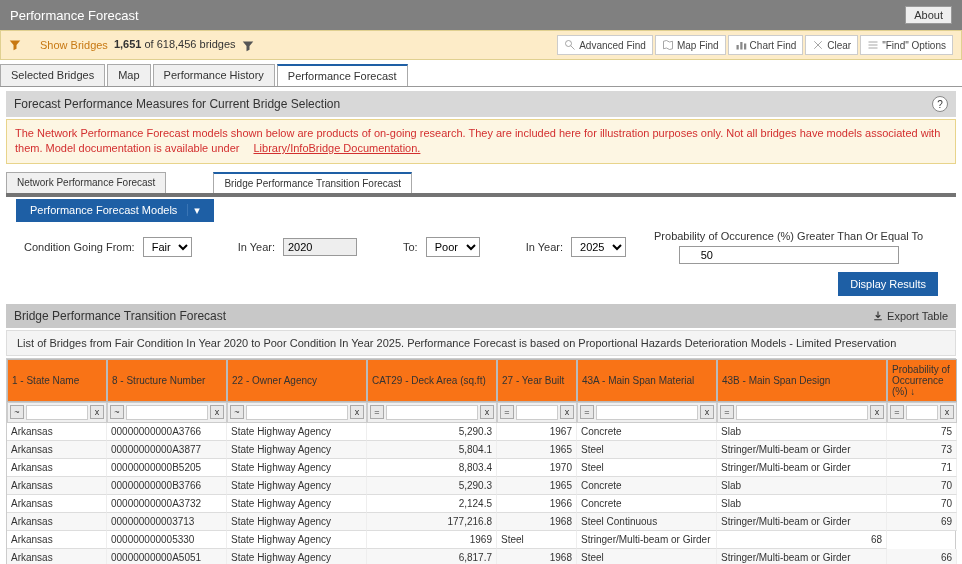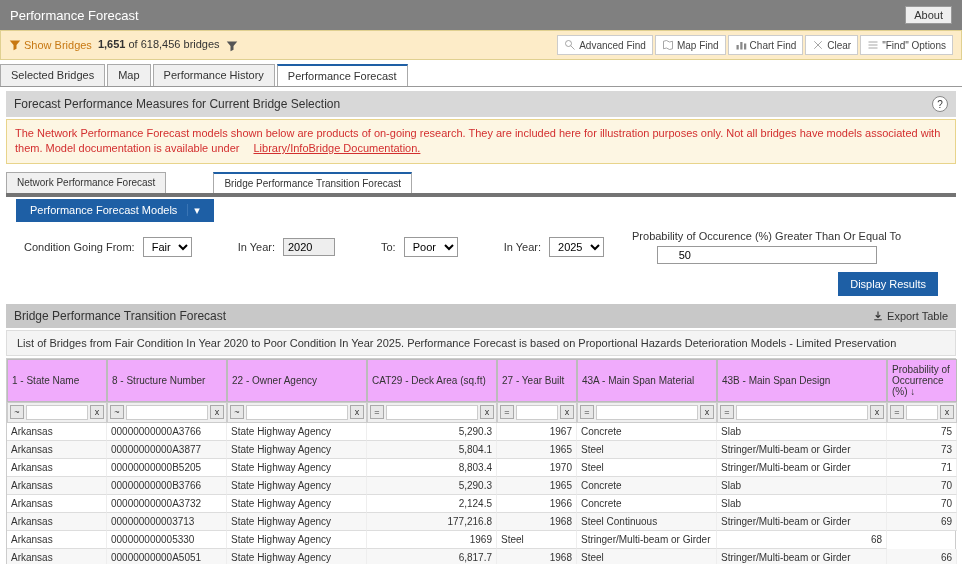--- a/index.html
+++ b/index.html
@@ -3,21 +3,21 @@
 <meta charset="utf-8">
 <style>
 * { box-sizing: border-box; margin: 0; padding: 0; }
 body { font-family: Arial, sans-serif; font-size: 11px; background: #fff; color: #333; }
 .app { width: 962px; margin: 0 auto; }
 .titlebar { background: #808080; color: #fff; padding: 6px 10px; display: flex; justify-content: space-between; align-items: center; }
 .titlebar .title { font-size: 13px; }
 .titlebar .about { background: #eee; color: #333; border: 1px solid #999; padding: 2px 8px; font-size: 11px; cursor: pointer; }
 .filterbar { background: #fdecc8; padding: 4px 8px; display: flex; align-items: center; border: 1px solid #e0d090; }
 .filterbar-left { display: flex; align-items: center; gap: 6px; }
-.show-bridges { color: #c77812; display: flex; align-items: center; gap: 3px; cursor: pointer; }
+.show-bridges { color: #c77812; display: flex; align-items: center; gap: 19px; cursor: pointer; }
 .filter-icon { width: 12px; height: 12px; }
 .count { font-weight: bold; }
 .filterbar-right { margin-left: auto; display: flex; gap: 2px; }
 .toolbar-btn { background: #fff; border: 1px solid #ccc; padding: 3px 6px; font-size: 10px; display: flex; align-items: center; gap: 3px; cursor: pointer; color: #444; }
 .toolbar-btn svg, .toolbar-btn .icon { width: 12px; height: 12px; }
 .maintabs { display: flex; border-bottom: 1px solid #999; margin-top: 4px; }
 .maintab { padding: 4px 10px; border: 1px solid #aaa; border-bottom: none; background: #f0f0f0; font-size: 11px; cursor: pointer; margin-right: 2px; }
 .maintab.active { background: #fff; border-top: 2px solid #1e5fa5; }
 .panel { margin: 4px 6px; }
 .section-header { background: #d8d8d8; padding: 5px 8px; display: flex; justify-content: space-between; align-items: center; font-size: 12px; }
@@ -34,21 +34,21 @@
 .ctrl-sel, .ctrl-inp { border: 1px solid #999; padding: 2px 4px; font-size: 11px; background: #fff; }
 .ctrl-inp.disabled { background: #eee; }
 .prob-block { display: flex; flex-direction: column; gap: 4px; margin-left: 20px; align-items: center; }
 .prob-block input { width: 220px; padding-left: 21px; }
 .display-btn { background: #1e5fa5; color: #fff; padding: 6px 12px; font-size: 11px; cursor: pointer; margin-left: auto; border: none; }
 .subsection-header { background: #c8c8c8; padding: 5px 8px; display: flex; justify-content: space-between; align-items: center; font-size: 12px; margin-top: 4px; }
 .export-link { display: flex; align-items: center; gap: 3px; cursor: pointer; font-size: 11px; color: #333; }
 .list-desc { padding: 6px 10px; font-size: 11px; background: #f4f4f4; border: 1px solid #ddd; margin-top: 2px; }
 .grid { border: 1px solid #ccc; margin-top: 2px; }
 .grid-header, .grid-filter, .grid-row { display: grid; grid-template-columns: 100px 120px 140px 130px 80px 140px 170px 70px; font-size: 10px; }
-.grid-header .cell { background: #f0abfc; padding: 4px 4px; border: 1px solid #bbb; font-weight: normal; display: flex; align-items: center; justify-content: space-between; cursor: pointer; }
+.grid-header .cell { background: #f97316; padding: 4px 4px; border: 1px solid #bbb; font-weight: normal; display: flex; align-items: center; justify-content: space-between; cursor: pointer; }
 .grid-filter .cell { background: #f0f0f0; padding: 2px; border: 1px solid #ccc; display: flex; align-items: center; gap: 2px; }
 .grid-filter input { width: 100%; border: 1px solid #ccc; padding: 1px 2px; font-size: 10px; }
 .filter-op, .filter-clear { width: 14px; height: 14px; border: 1px solid #aaa; background: #e8e8e8; display: flex; align-items: center; justify-content: center; font-size: 9px; cursor: pointer; flex-shrink: 0; }
 .grid-row .cell { padding: 3px 4px; border-bottom: 1px solid #ddd; border-right: 1px solid #eee; overflow: hidden; white-space: nowrap; }
 .grid-row:nth-child(even) .cell { background: #f7f7f7; }
 .grid-row:nth-child(odd) .cell { background: #fff; }
 .cell.num { text-align: right; }
 </style>
 </head>
 <body>
@@ -138,21 +138,21 @@
   <div class="models-btn">
     <span class="caret">Performance Forecast Models</span>
     <span>▾</span>
   </div>
 
   <div class="controls-row">
     <span class="ctrl-label">Condition Going From:</span>
     <select class="ctrl-sel"><option>Fair</option></select>
     <span style="width:30px"></span>
     <span class="ctrl-label">In Year:</span>
-    <input class="ctrl-inp disabled" readonly="" style="width: 52px;" value="2020">
+    <input class="ctrl-inp disabled" readonly="" style="width: 74px;" value="2020">
     <span style="width:30px"></span>
     <span class="ctrl-label">To:</span>
     <select class="ctrl-sel"><option>Poor</option></select>
     <span style="width:30px"></span>
     <span class="ctrl-label">In Year:</span>
     <select class="ctrl-sel"><option>2025</option></select>
     <div class="prob-block">
       <span class="ctrl-label">Probability of Occurence (%) Greater Than Or Equal To</span>
       <input class="ctrl-inp" value="50" style="">
     </div>

